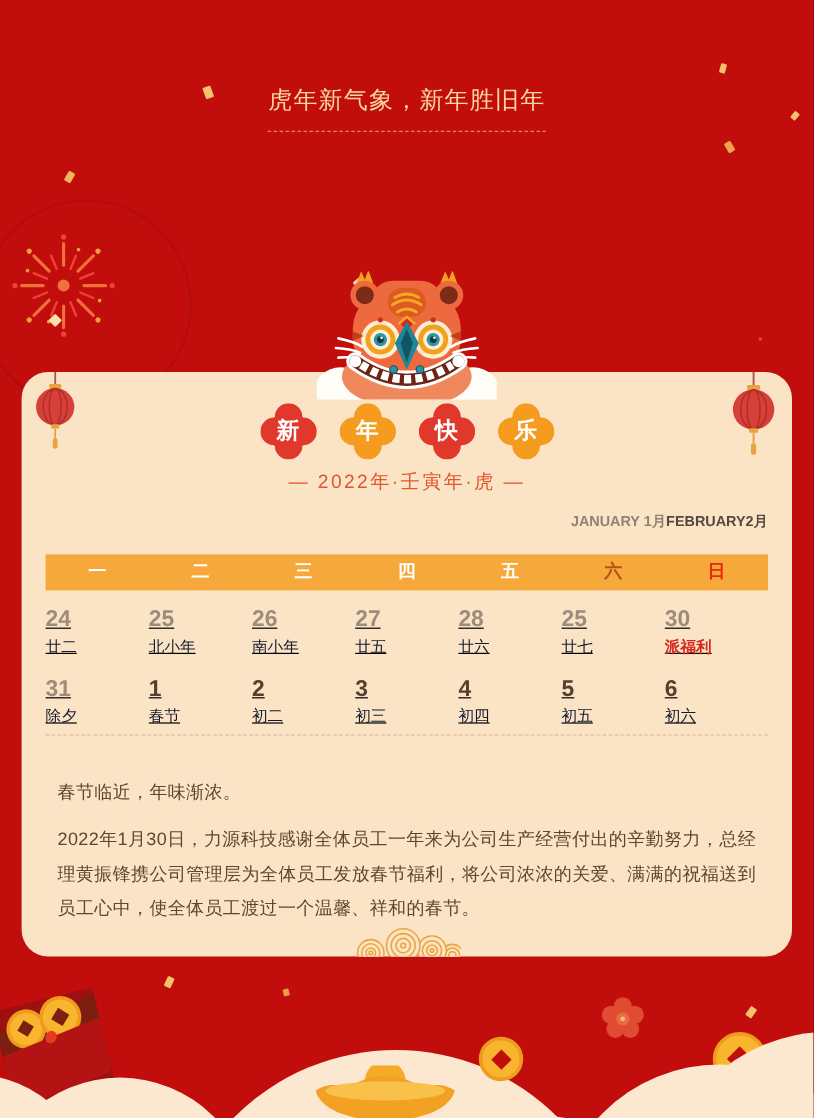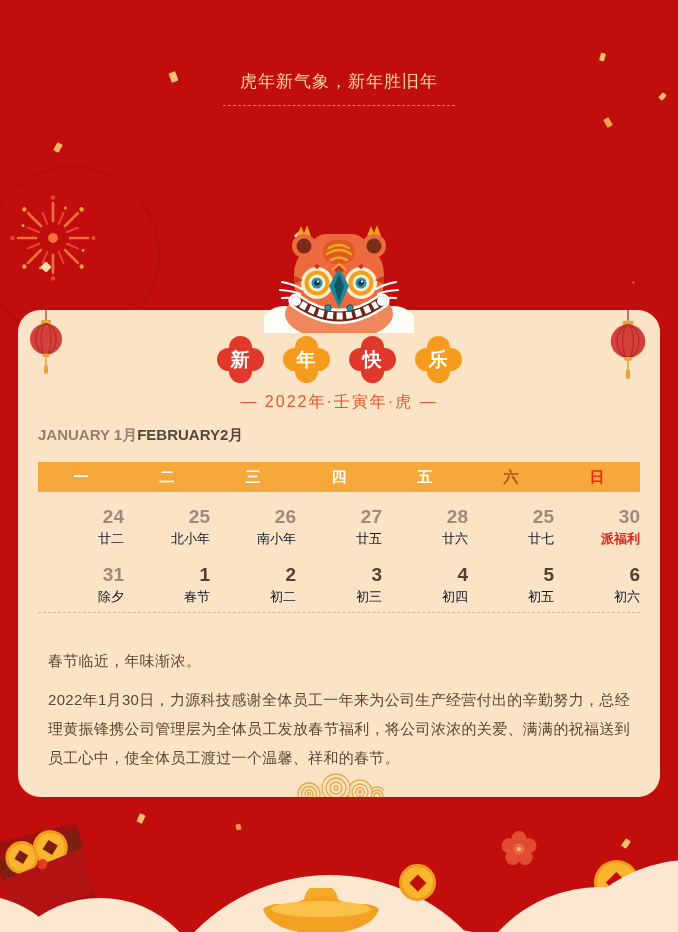--- a/index.html
+++ b/index.html
@@ -1,20 +1,20 @@
 <!DOCTYPE html>
 <html><head>
 <meta charset="utf-8">
 <style>
   html,body{margin:0;padding:0;background:#7a0707;}
   .stage{position:relative;width:678px;height:932px;overflow:hidden;
     background:#c20d0d;font-family:"Liberation Sans","DejaVu Sans",sans-serif;margin:0 auto;}
   
   .greeting{position:absolute;left:50%;transform:translateX(-50%);top:60px;width:232px;text-align:center;z-index:2;}
-  .greeting-line{color:#f8d7a0;font-size:17px;letter-spacing:1px;padding:10px 0 12px;
+  .greeting-line{color:#f8d7a0;font-size:20px;letter-spacing:1px;padding:10px 0 12px;
     border-bottom:1px dashed rgba(235,164,94,.8);white-space:nowrap;}
   
   .glow-ring{position:absolute;left:-16px;top:166px;width:172px;height:172px;border-radius:50%;
     border:2px solid rgba(60,0,0,.10);}
   .firework{position:absolute;left:7px;top:192px;width:92px;height:92px;}
   .sp{position:absolute;border-radius:1px;z-index:3;}
   
   .card{position:absolute;left:18px;top:310px;width:642px;height:487px;background:#fbe3c6;border-radius:22px;z-index:2;}
   .lantern{position:absolute;top:0;}
   .lantern.left{left:6px;width:44px;height:76px;}
@@ -23,30 +23,30 @@
   
   .banner-row{position:absolute;left:0;right:0;top:26px;display:flex;justify-content:center;gap:19px;}
   .badge{position:relative;width:47px;height:47px;}
   .badge svg{position:absolute;inset:0;fill:currentColor;}
   .badge.red{color:#e0392b;} .badge.orange{color:#f59b1e;}
   .badge-char{position:absolute;inset:0;line-height:47px;text-align:center;color:#fff;
     font-size:19px;font-weight:bold;}
   .subtitle{position:absolute;left:0;right:0;top:82px;text-align:center;color:#e2562b;
     font-size:16px;letter-spacing:2px;}
   
-  .months{position:absolute;left:20px;right:20px;top:116px;display:flex;justify-content:flex-start;
-    font-weight:bold;font-size:15px;}
+  .months{position:absolute;left:20px;right:20px;top:116px;display:flex;justify-content:flex-end;
+    font-weight:bold;font-size:12px;}
   .month-jan{color:#908274;} .month-feb{color:#55493f;}
   .weekbar{position:absolute;left:20px;right:20px;top:152px;height:30px;background:#f7a83a;
     display:grid;grid-template-columns:repeat(7,1fr);}
   .weekbar span{line-height:30px;text-align:center;font-size:15px;font-weight:bold;color:#fff;}
   .weekbar span.sat{color:#b4511d;} .weekbar span.sun{color:#e8290f;}
   .daterow{position:absolute;left:20px;right:20px;display:grid;grid-template-columns:repeat(7,1fr);}
   .daterow.r1{top:194px;} .daterow.r2{top:252px;}
-  .dcell{text-align:right;}
+  .dcell{text-align:left;text-decoration:underline;}
   .dnum{font-size:19px;font-weight:bold;color:#9d8c7c;line-height:25px;}
   .dnum.dark{color:#53402e;}
   .dlbl{font-size:13px;color:#0f172a;line-height:19px;}
   .dlbl.special{color:#d6281e;font-weight:bold;}
   .divider{position:absolute;left:20px;right:20px;top:302px;border-top:1px dashed #d8b28f;}
   .article{position:absolute;left:20px;right:20px;top:326px;font-size:15px;line-height:29px;
     color:#5d4733;text-align:justify;letter-spacing:.3px;}
   .article p{margin:10px;}
   .cloud-pattern{position:absolute;left:50%;transform:translateX(-50%);bottom:0;width:90px;height:25px;overflow:hidden;}
   

